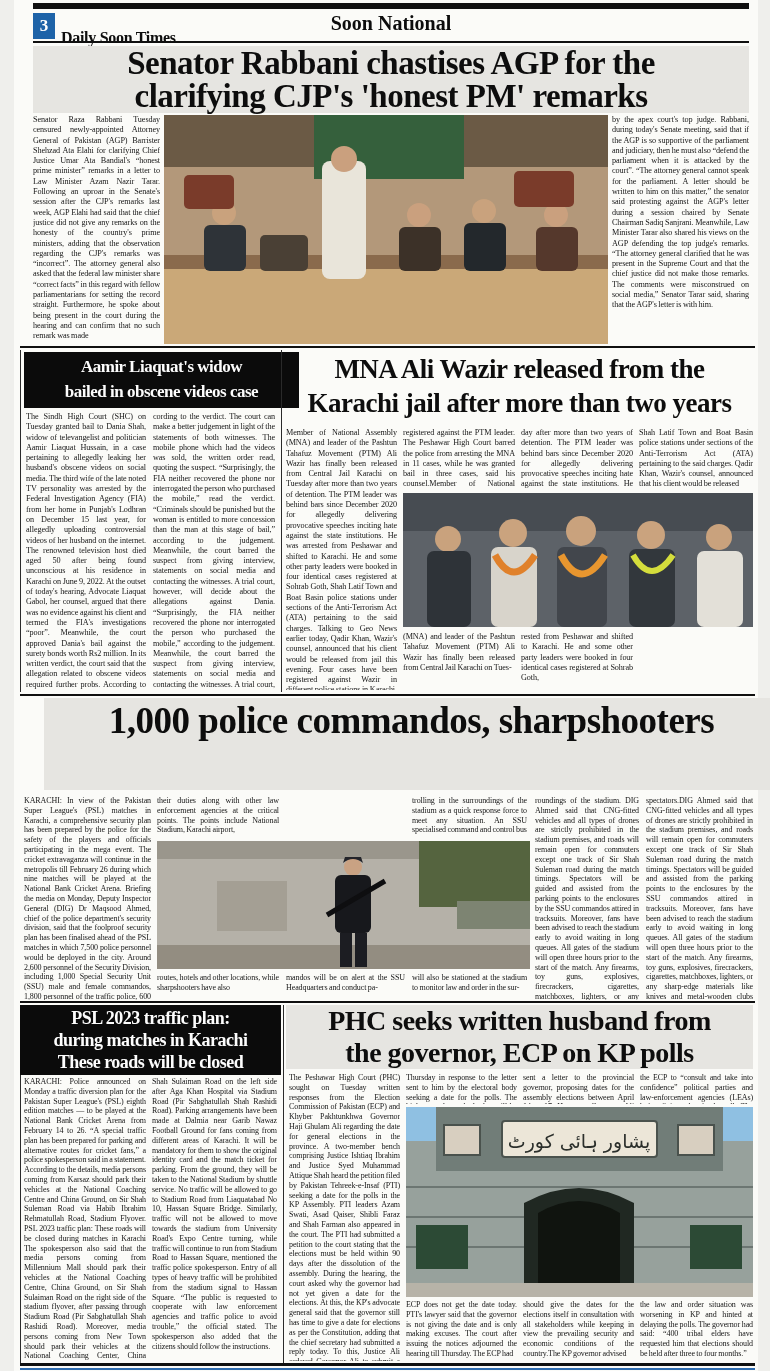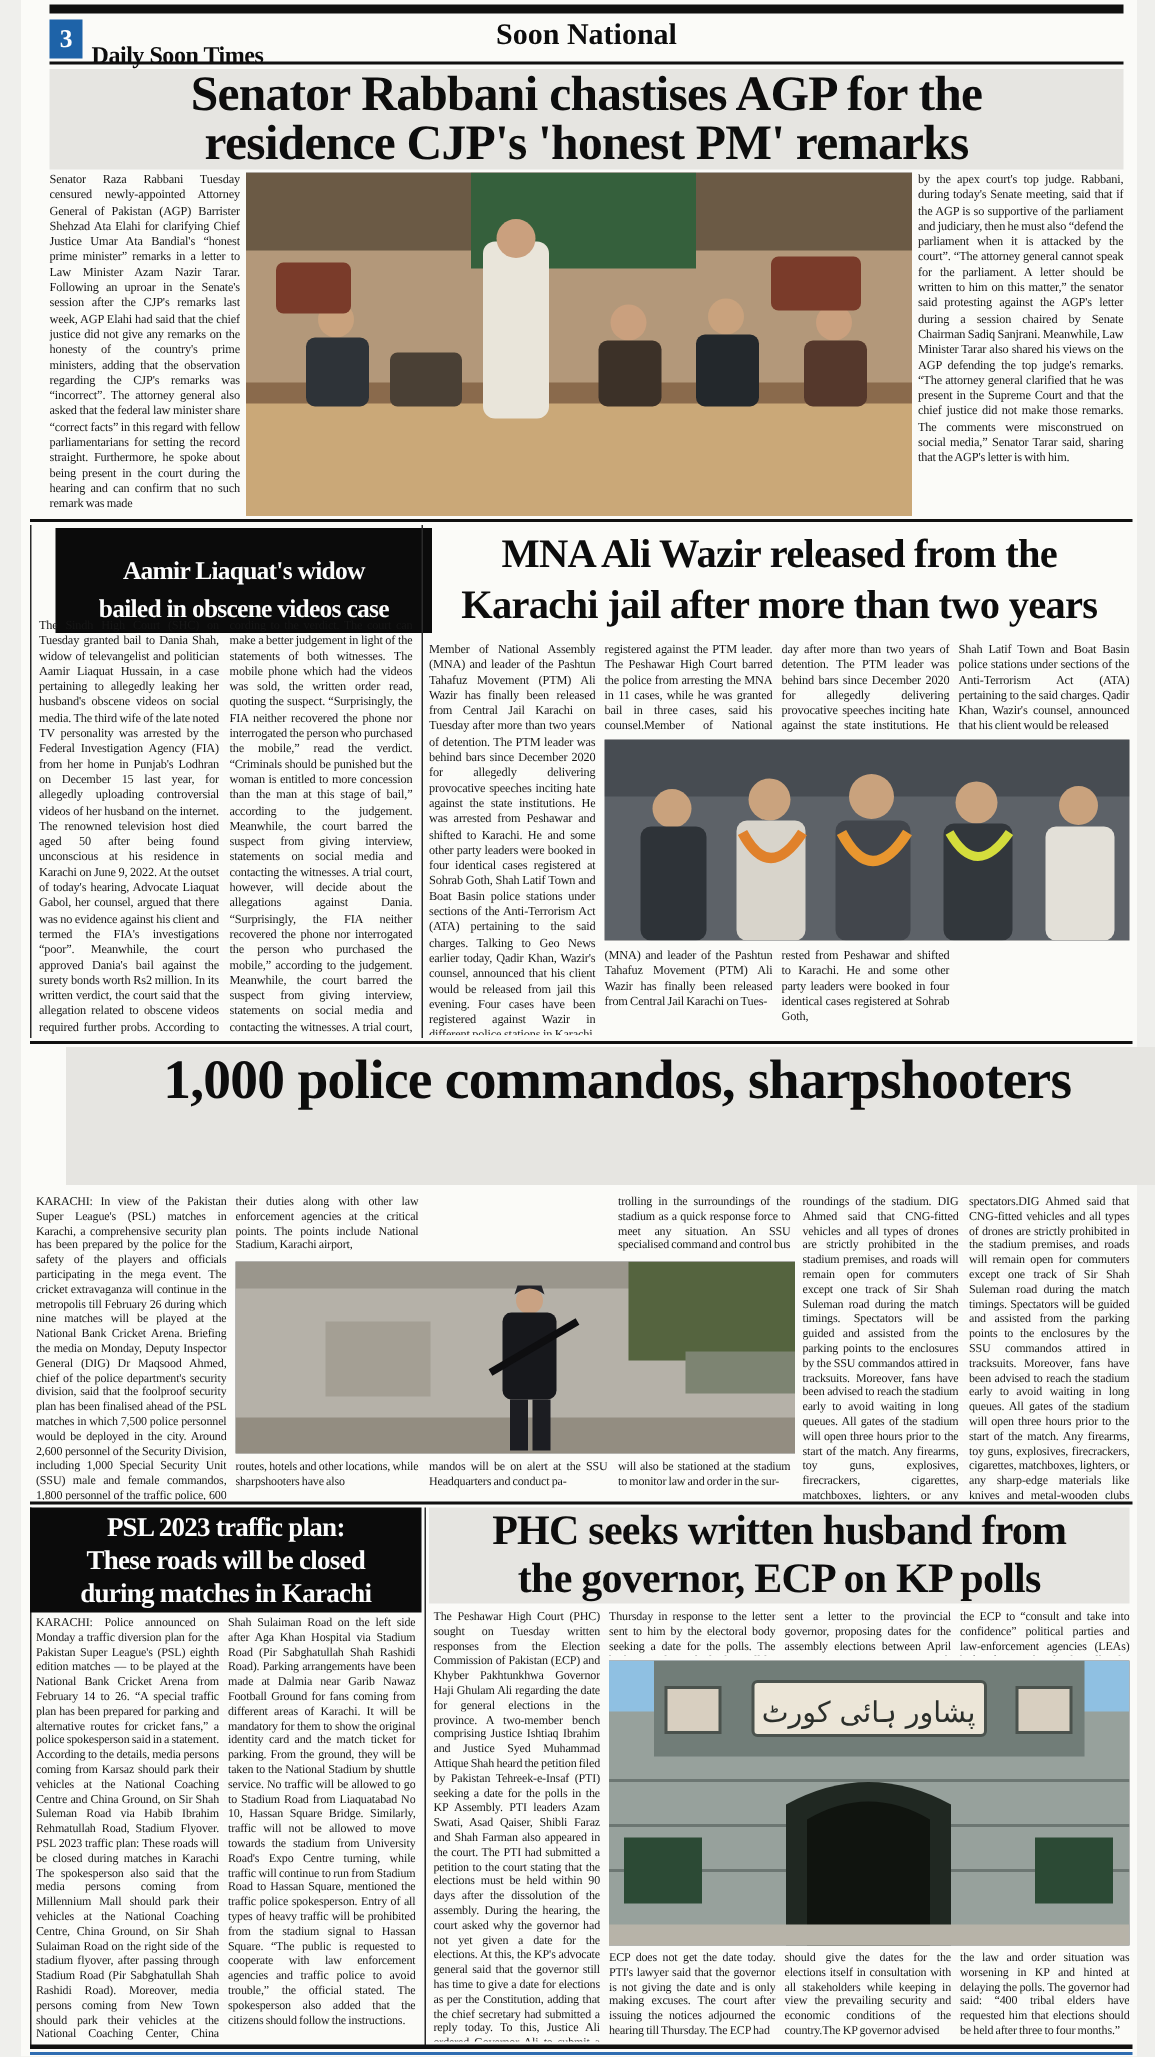--- a/index.html
+++ b/index.html
@@ -31,21 +31,21 @@
   <div class="sheet"></div>
 
   <div class="rule" style="left:33px;top:3px;width:716px;height:6px;"></div>
   <div class="pagenum" style="left:33px;top:13px;width:22px;height:26px;">3</div>
   <div class="masthead" style="left:61px;top:13px;">Daily Soon Times</div>
   <div class="section-title" style="left:33px;top:10px;width:716px;">Soon National</div>
   <div class="rule" style="left:33px;top:41px;width:716px;height:2px;"></div>
 
   <div class="abs headline headline-bg" style="left:33px;top:46px;width:716px;height:66px;font-size:33px;line-height:33px;padding-top:1px;">
     <div>Senator Rabbani chastises AGP for the</div>
-    <div>residence CJP's 'honest PM' remarks</div>
+    <div>clarifying CJP's 'honest PM' remarks</div>
   </div>
   <div class="bodytext" style="left:33px;top:115px;width:127px;height:229px;">Senator Raza Rabbani Tuesday censured newly-appointed Attorney General of Pakistan (AGP) Barrister Shehzad Ata Elahi for clarifying Chief Justice Umar Ata Bandial's “honest prime minister” remarks in a letter to Law Minister Azam Nazir Tarar. Following an uproar in the Senate's session after the CJP's remarks last week, AGP Elahi had said that the chief justice did not give any remarks on the honesty of the country's prime ministers, adding that the observation regarding the CJP's remarks was “incorrect”. The attorney general also asked that the federal law minister share “correct facts” in this regard with fellow parliamentarians for setting the record straight. Furthermore, he spoke about being present in the court during the hearing and can confirm that no such remark was made</div>
 
   <div class="photo" style="left:164px;top:115px;width:444px;height:229px;">
     <svg viewBox="0 0 444 229" preserveAspectRatio="none">
       <rect width="444" height="229" fill="#b3987a"></rect>
       <rect width="444" height="52" fill="#6b5a45"></rect>
       <rect x="150" y="0" width="150" height="64" fill="#35603c"></rect>
       <rect x="0" y="150" width="444" height="79" fill="#caa878"></rect>
       <rect x="0" y="140" width="444" height="14" fill="#8a6a4c"></rect>
@@ -63,21 +63,21 @@
       <rect x="350" y="56" width="60" height="36" rx="5" fill="#7a3b2a"></rect>
       <rect x="96" y="120" width="48" height="36" rx="5" fill="#4a4035"></rect>
     </svg>
   </div>
 
   <div class="bodytext" style="left:612px;top:115px;width:137px;height:229px;">by the apex court's top judge. Rabbani, during today's Senate meeting, said that if the AGP is so supportive of the parliament and judiciary, then he must also “defend the parliament when it is attacked by the court”. “The attorney general cannot speak for the parliament. A letter should be written to him on this matter,” the senator said protesting against the AGP's letter during a session chaired by Senate Chairman Sadiq Sanjrani. Meanwhile, Law Minister Tarar also shared his views on the AGP defending the top judge's remarks. “The attorney general clarified that he was present in the Supreme Court and that the chief justice did not make those remarks. The comments were misconstrued on social media,” Senator Tarar said, sharing that the AGP's letter is with him.</div>
 
   <div class="rule" style="left:20px;top:346px;width:735px;height:2px;"></div>
 
   <div class="vrule" style="left:20px;top:350px;height:342px;"></div>
-  <div class="abs headline inverse" style="left:37px;top:352px;width:251px;height:54px;font-size:17px;line-height:25px;padding-top:16px;">
+  <div class="abs headline inverse" style="left:24px;top:352px;width:275px;height:54px;font-size:17px;line-height:25px;padding-top:2px;">
     <div>Aamir Liaquat's widow</div>
     <div>bailed in obscene videos case</div>
   </div>
   <div class="bodytext" style="left:26px;top:412px;width:120px;height:278px;">The Sindh High Court (SHC) on Tuesday granted bail to Dania Shah, widow of televangelist and politician Aamir Liaquat Hussain, in a case pertaining to allegedly leaking her husband's obscene videos on social media. The third wife of the late noted TV personality was arrested by the Federal Investigation Agency (FIA) from her home in Punjab's Lodhran on December 15 last year, for allegedly uploading controversial videos of her husband on the internet. The renowned television host died aged 50 after being found unconscious at his residence in Karachi on June 9, 2022. At the outset of today's hearing, Advocate Liaquat Gabol, her counsel, argued that there was no evidence against his client and termed the FIA's investigations “poor”. Meanwhile, the court approved Dania's bail against the surety bonds worth Rs2 million. In its written verdict, the court said that the allegation related to obscene videos required further probs. According to the public prosecutor, the suspect confessed during an interview that she had recorded the videos. There are two witnesses of the incident, the cameraman and the interviewer, ac-</div>
   <div class="bodytext" style="left:153px;top:412px;width:122px;height:278px;">cording to the verdict. The court can make a better judgement in light of the statements of both witnesses. The mobile phone which had the videos was sold, the written order read, quoting the suspect. “Surprisingly, the FIA neither recovered the phone nor interrogated the person who purchased the mobile,” read the verdict. “Criminals should be punished but the woman is entitled to more concession than the man at this stage of bail,” according to the judgement. Meanwhile, the court barred the suspect from giving interview, statements on social media and contacting the witnesses. A trial court, however, will decide about the allegations against Dania. “Surprisingly, the FIA neither recovered the phone nor interrogated the person who purchased the mobile,” according to the judgement. Meanwhile, the court barred the suspect from giving interview, statements on social media and contacting the witnesses. A trial court, however, will decide about the allegations against Dania.</div>
 
   <div class="vrule" style="left:281px;top:350px;height:342px;"></div>
 
   <div class="abs headline" style="left:286px;top:352px;width:467px;height:70px;font-size:27px;line-height:34px;">
     <div>MNA Ali Wazir released from the</div>
@@ -141,22 +141,22 @@
   <div class="bodytext small" style="left:286px;top:973px;width:119px;height:26px;">mandos will be on alert at the SSU Headquarters and conduct pa-</div>
   <div class="bodytext small" style="left:412px;top:973px;width:115px;height:26px;">will also be stationed at the stadium to monitor law and order in the sur-</div>
   <div class="bodytext small" style="left:535px;top:796px;width:104px;height:204px;">roundings of the stadium. DIG Ahmed said that CNG-fitted vehicles and all types of drones are strictly prohibited in the stadium premises, and roads will remain open for commuters except one track of Sir Shah Suleman road during the match timings. Spectators will be guided and assisted from the parking points to the enclosures by the SSU commandos attired in tracksuits. Moreover, fans have been advised to reach the stadium early to avoid waiting in long queues. All gates of the stadium will open three hours prior to the start of the match. Any firearms, toy guns, explosives, firecrackers, cigarettes, matchboxes, lighters, or any sharp-edge materials like knives and metal-wooden clubs would not be allowed in the stadium. Any banner, poster or placard displaying discrimination or obscene remarks on the grounds of race, religion or ethnicity is strictly forbidden. Spectators are not allowed to throw any objects onto the ground or at fellow</div>
   <div class="bodytext small" style="left:646px;top:796px;width:107px;height:204px;">spectators.DIG Ahmed said that CNG-fitted vehicles and all types of drones are strictly prohibited in the stadium premises, and roads will remain open for commuters except one track of Sir Shah Suleman road during the match timings. Spectators will be guided and assisted from the parking points to the enclosures by the SSU commandos attired in tracksuits. Moreover, fans have been advised to reach the stadium early to avoid waiting in long queues. All gates of the stadium will open three hours prior to the start of the match. Any firearms, toy guns, explosives, firecrackers, cigarettes, matchboxes, lighters, or any sharp-edge materials like knives and metal-wooden clubs would not be allowed in the stadium. Any banner, poster or placard displaying discrimination or obscene remarks on the grounds of race, religion or ethnicity is strictly forbidden. Spectators are not allowed to throw any objects onto the ground or at fellow spectators.</div>
 
   <div class="rule" style="left:20px;top:1001px;width:735px;height:2px;"></div>
 
   <div class="vrule" style="left:20px;top:1005px;height:360px;"></div>
   <div class="abs headline inverse" style="left:20px;top:1005px;width:261px;height:68px;font-size:18px;line-height:22px;padding-top:2px;">
     <div>PSL 2023 traffic plan:</div>
+    <div>during matches in Karachi</div>
     <div>These roads will be closed</div>
-    <div>during matches in Karachi</div>
   </div>
   <div class="bodytext small" style="left:24px;top:1077px;width:122px;height:283px;">KARACHI: Police announced on Monday a traffic diversion plan for the Pakistan Super League's (PSL) eighth edition matches — to be played at the National Bank Cricket Arena from February 14 to 26. “A special traffic plan has been prepared for parking and alternative routes for cricket fans,” a police spokesperson said in a statement. According to the details, media persons coming from Karsaz should park their vehicles at the National Coaching Centre and China Ground, on Sir Shah Suleman Road via Habib Ibrahim Rehmatullah Road, Stadium Flyover. PSL 2023 traffic plan: These roads will be closed during matches in Karachi The spokesperson also said that the media persons coming from Millennium Mall should park their vehicles at the National Coaching Centre, China Ground, on Sir Shah Sulaiman Road on the right side of the stadium flyover, after passing through Stadium Road (Pir Sabghatullah Shah Rashidi Road). Moreover, media persons coming from New Town should park their vehicles at the National Coaching Center, China Ground on Sir</div>
   <div class="bodytext small" style="left:152px;top:1077px;width:125px;height:283px;">Shah Sulaiman Road on the left side after Aga Khan Hospital via Stadium Road (Pir Sabghatullah Shah Rashidi Road). Parking arrangements have been made at Dalmia near Garib Nawaz Football Ground for fans coming from different areas of Karachi. It will be mandatory for them to show the original identity card and the match ticket for parking. From the ground, they will be taken to the National Stadium by shuttle service. No traffic will be allowed to go to Stadium Road from Liaquatabad No 10, Hassan Square Bridge. Similarly, traffic will not be allowed to move towards the stadium from University Road's Expo Centre turning, while traffic will continue to run from Stadium Road to Hassan Square, mentioned the traffic police spokesperson. Entry of all types of heavy traffic will be prohibited from the stadium signal to Hassan Square. “The public is requested to cooperate with law enforcement agencies and traffic police to avoid trouble,” the official stated. The spokesperson also added that the citizens should follow the instructions.</div>
 
   <div class="vrule" style="left:283px;top:1005px;height:360px;"></div>
 
   <div class="abs headline headline-bg" style="left:286px;top:1005px;width:467px;height:64px;font-size:28px;line-height:32px;">
     <div>PHC seeks written husband from</div>
     <div>the governor, ECP on KP polls</div>
   </div>

